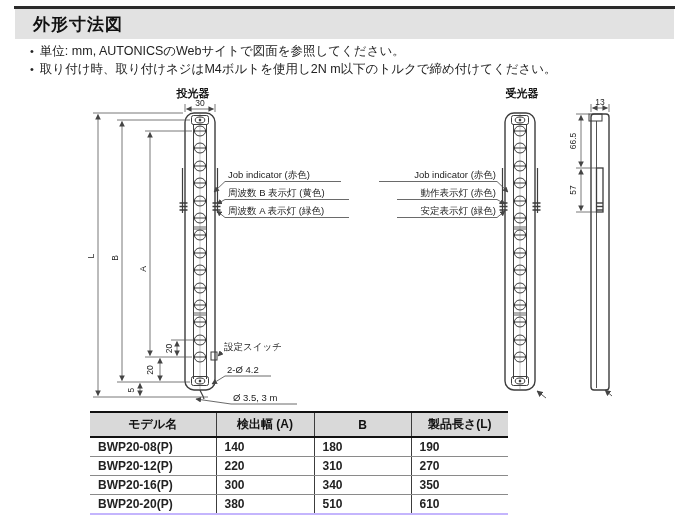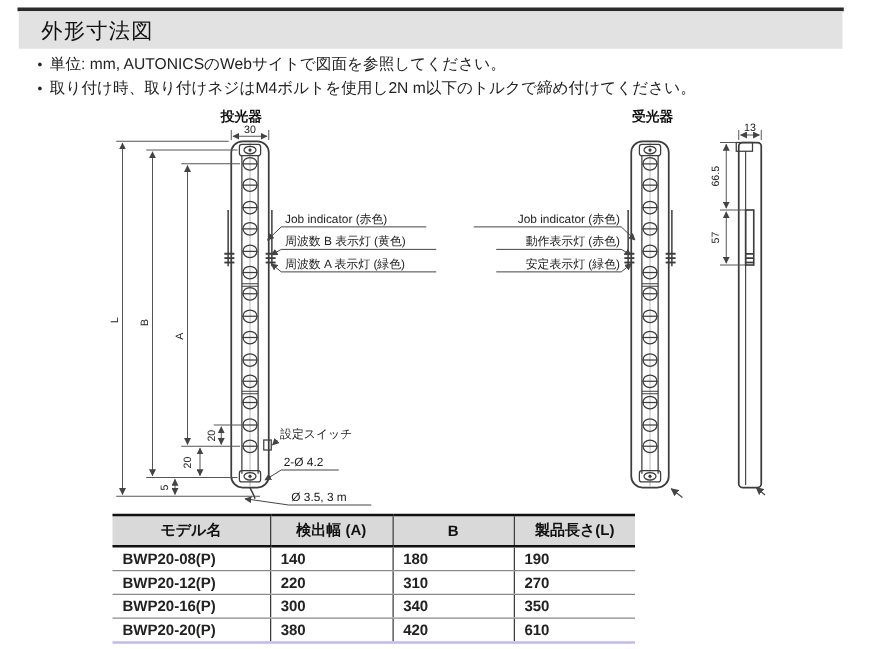--- a/index.html
+++ b/index.html
@@ -1,21 +1,21 @@
 <!DOCTYPE html>
 <html><head>
 <meta charset="utf-8">
 <style>
   html,body{margin:0;padding:0;background:#fff;}
   .page{position:relative;width:700px;height:519px;background:#fff;overflow:hidden;
         font-family:"Liberation Sans","DejaVu Sans",sans-serif;color:#1a1a1a;}
   .topline{position:absolute;top:6px;left:14px;width:661px;height:3px;background:#2b2b2b;}
   .titlebar{position:absolute;top:9px;left:15px;width:659px;height:30px;background:#e2e2e2;
             display:flex;align-items:center;}
-  .titlebar h1{margin:0 0 0 18px;font-size:17px;font-weight:normal;letter-spacing:1px;color:#111;}
+  .titlebar h1{margin:0 0 0 18px;font-size:17px;font-weight:bold;letter-spacing:1px;color:#111;}
   .notes{position:absolute;top:42px;left:30px;margin:0;padding:0;list-style:none;
          font-size:12.5px;line-height:18px;color:#222;}
   .notes li::before{content:"•";margin-right:6px;font-size:11px;}
   svg.diagram{position:absolute;top:82px;left:0;}
   svg .ttl{font-size:11px;font-weight:bold;fill:#111;}
   svg .lbl{font-size:9.5px;fill:#222;}
   svg .dim{font-size:8.5px;fill:#222;}
   table.spec{position:absolute;top:411px;left:90px;width:418px;border-collapse:collapse;
              font-size:12px;color:#222;table-layout:fixed;}
   table.spec th{background:#d9d9d9;font-weight:bold;text-align:center;padding:3px 8px;
@@ -218,19 +218,19 @@
       </tr>
       <tr>
         <td>BWP20-16(P)</td>
         <td>300</td>
         <td>340</td>
         <td>350</td>
       </tr>
       <tr>
         <td>BWP20-20(P)</td>
         <td>380</td>
-        <td>420</td>
+        <td>510</td>
         <td>610</td>
       </tr>
     </tbody>
   </table>
 
 </div>
 
 </body></html>

